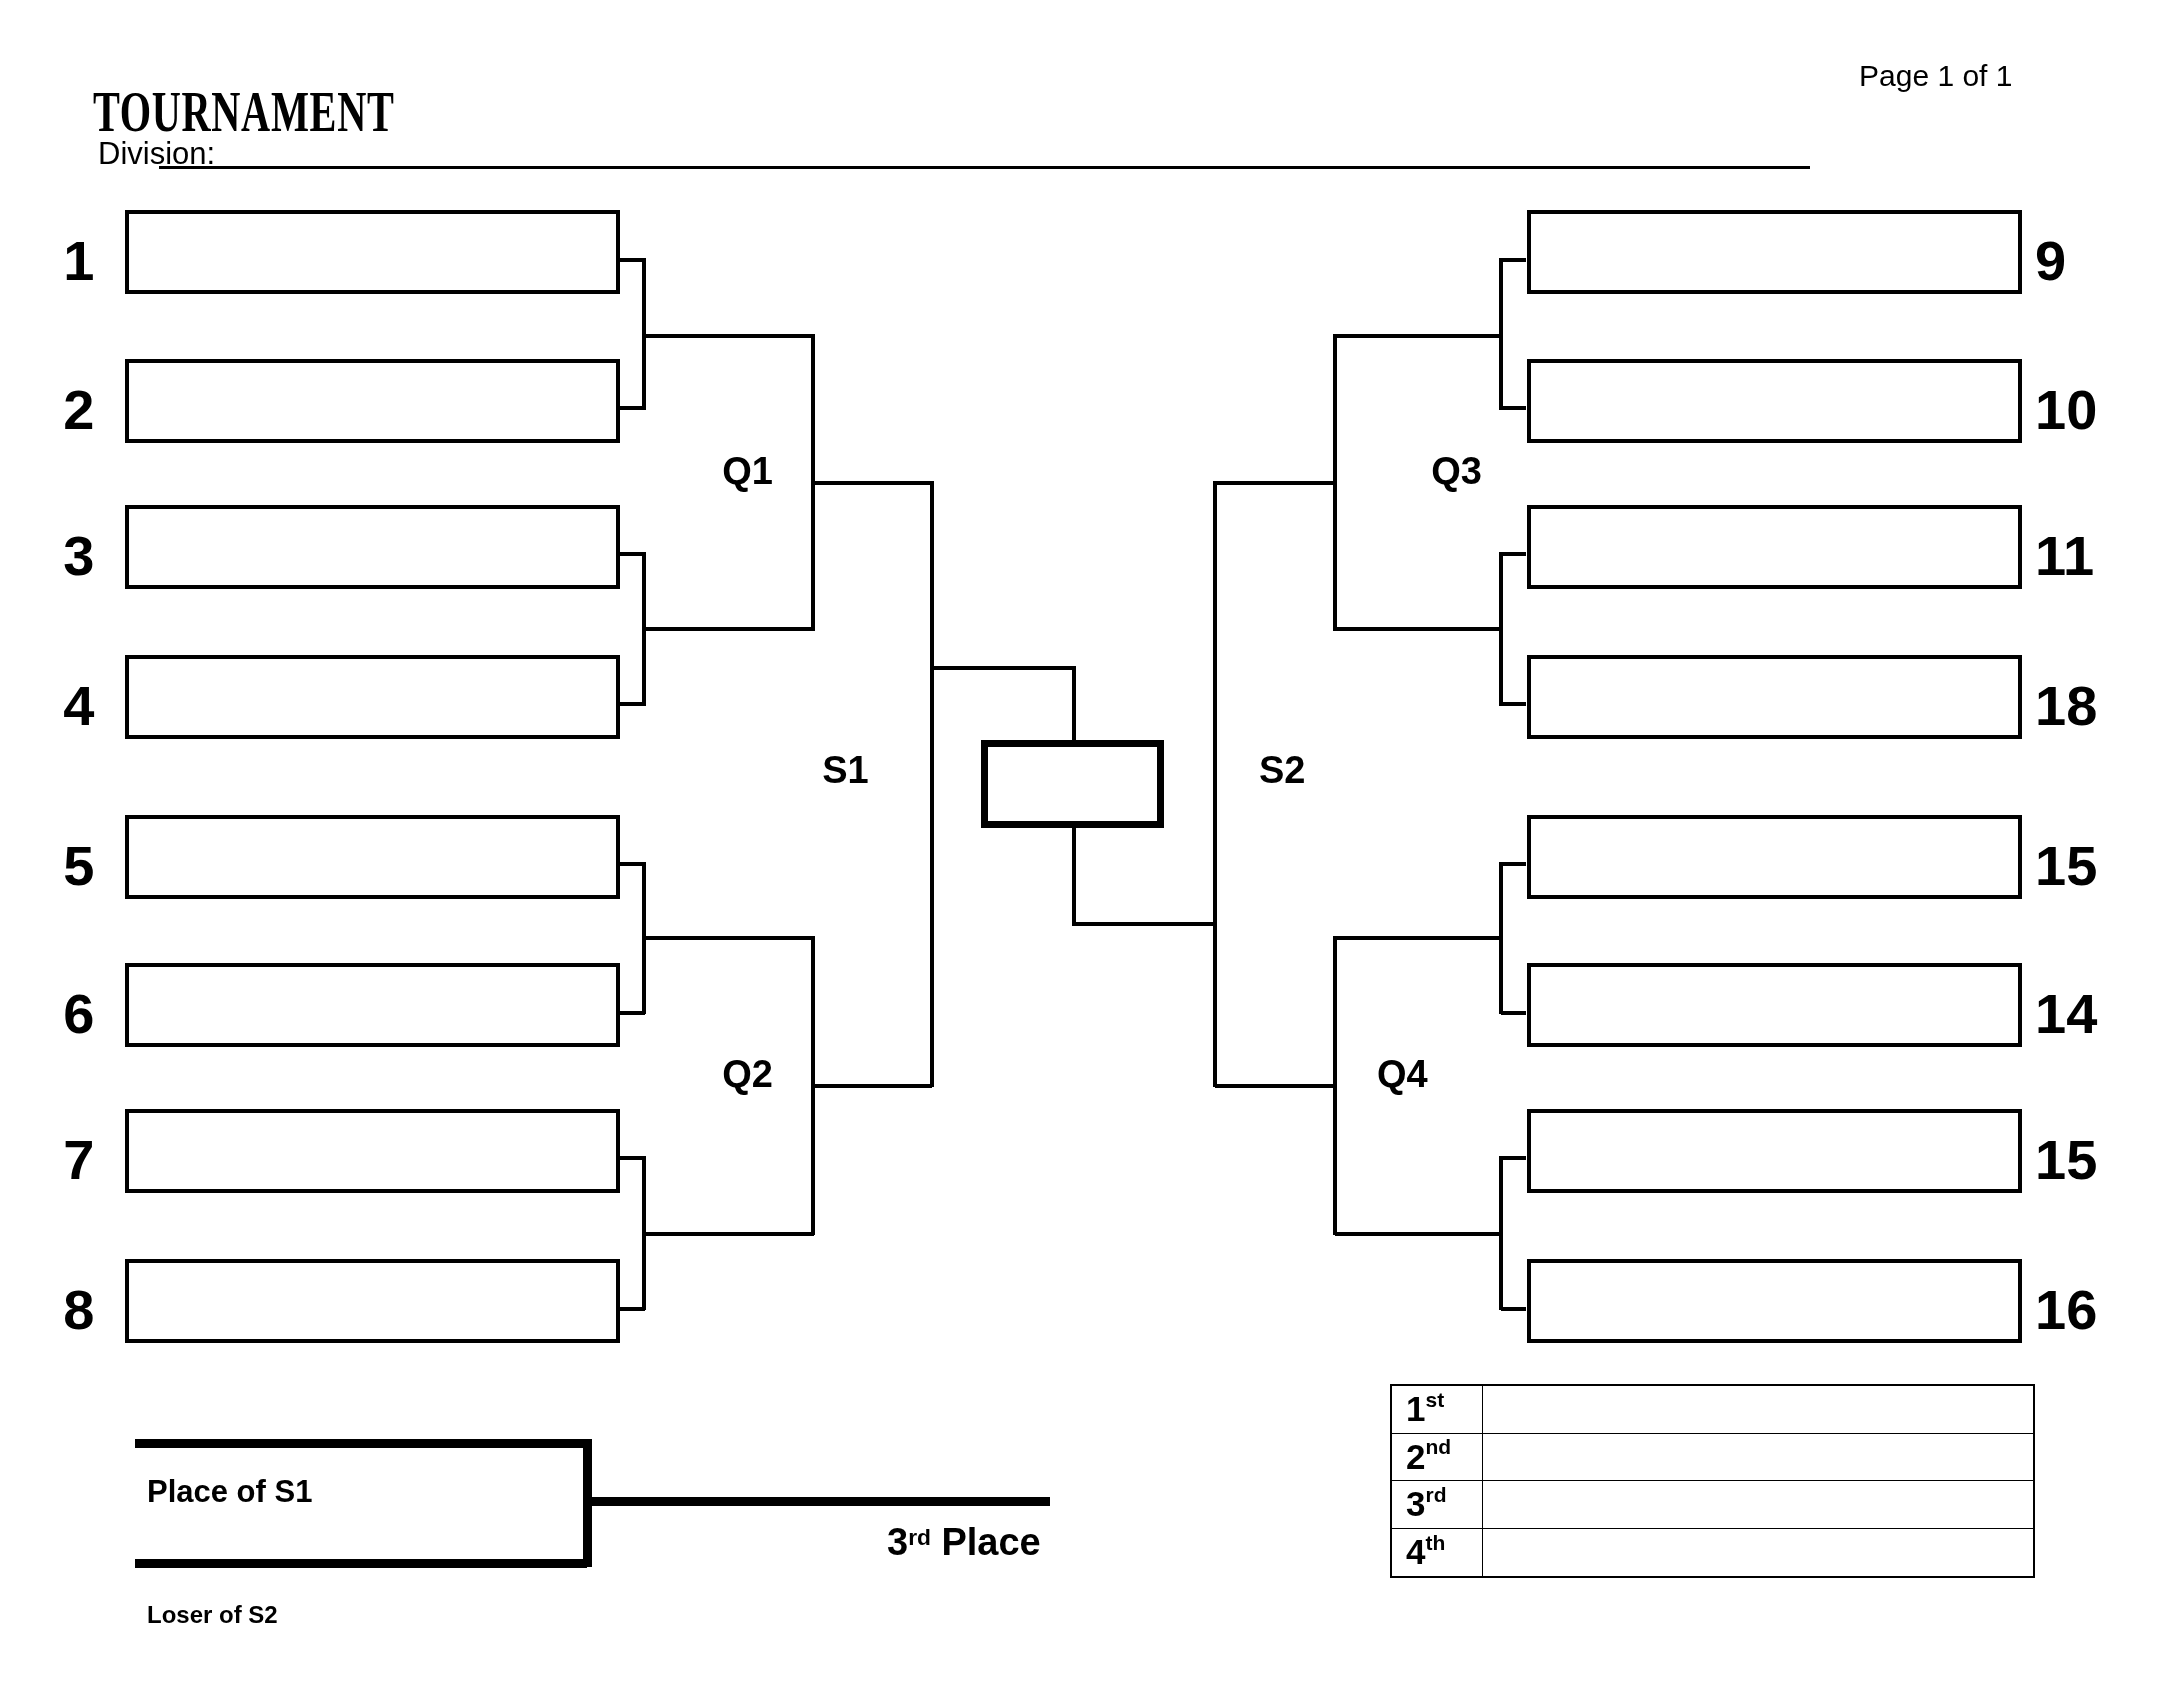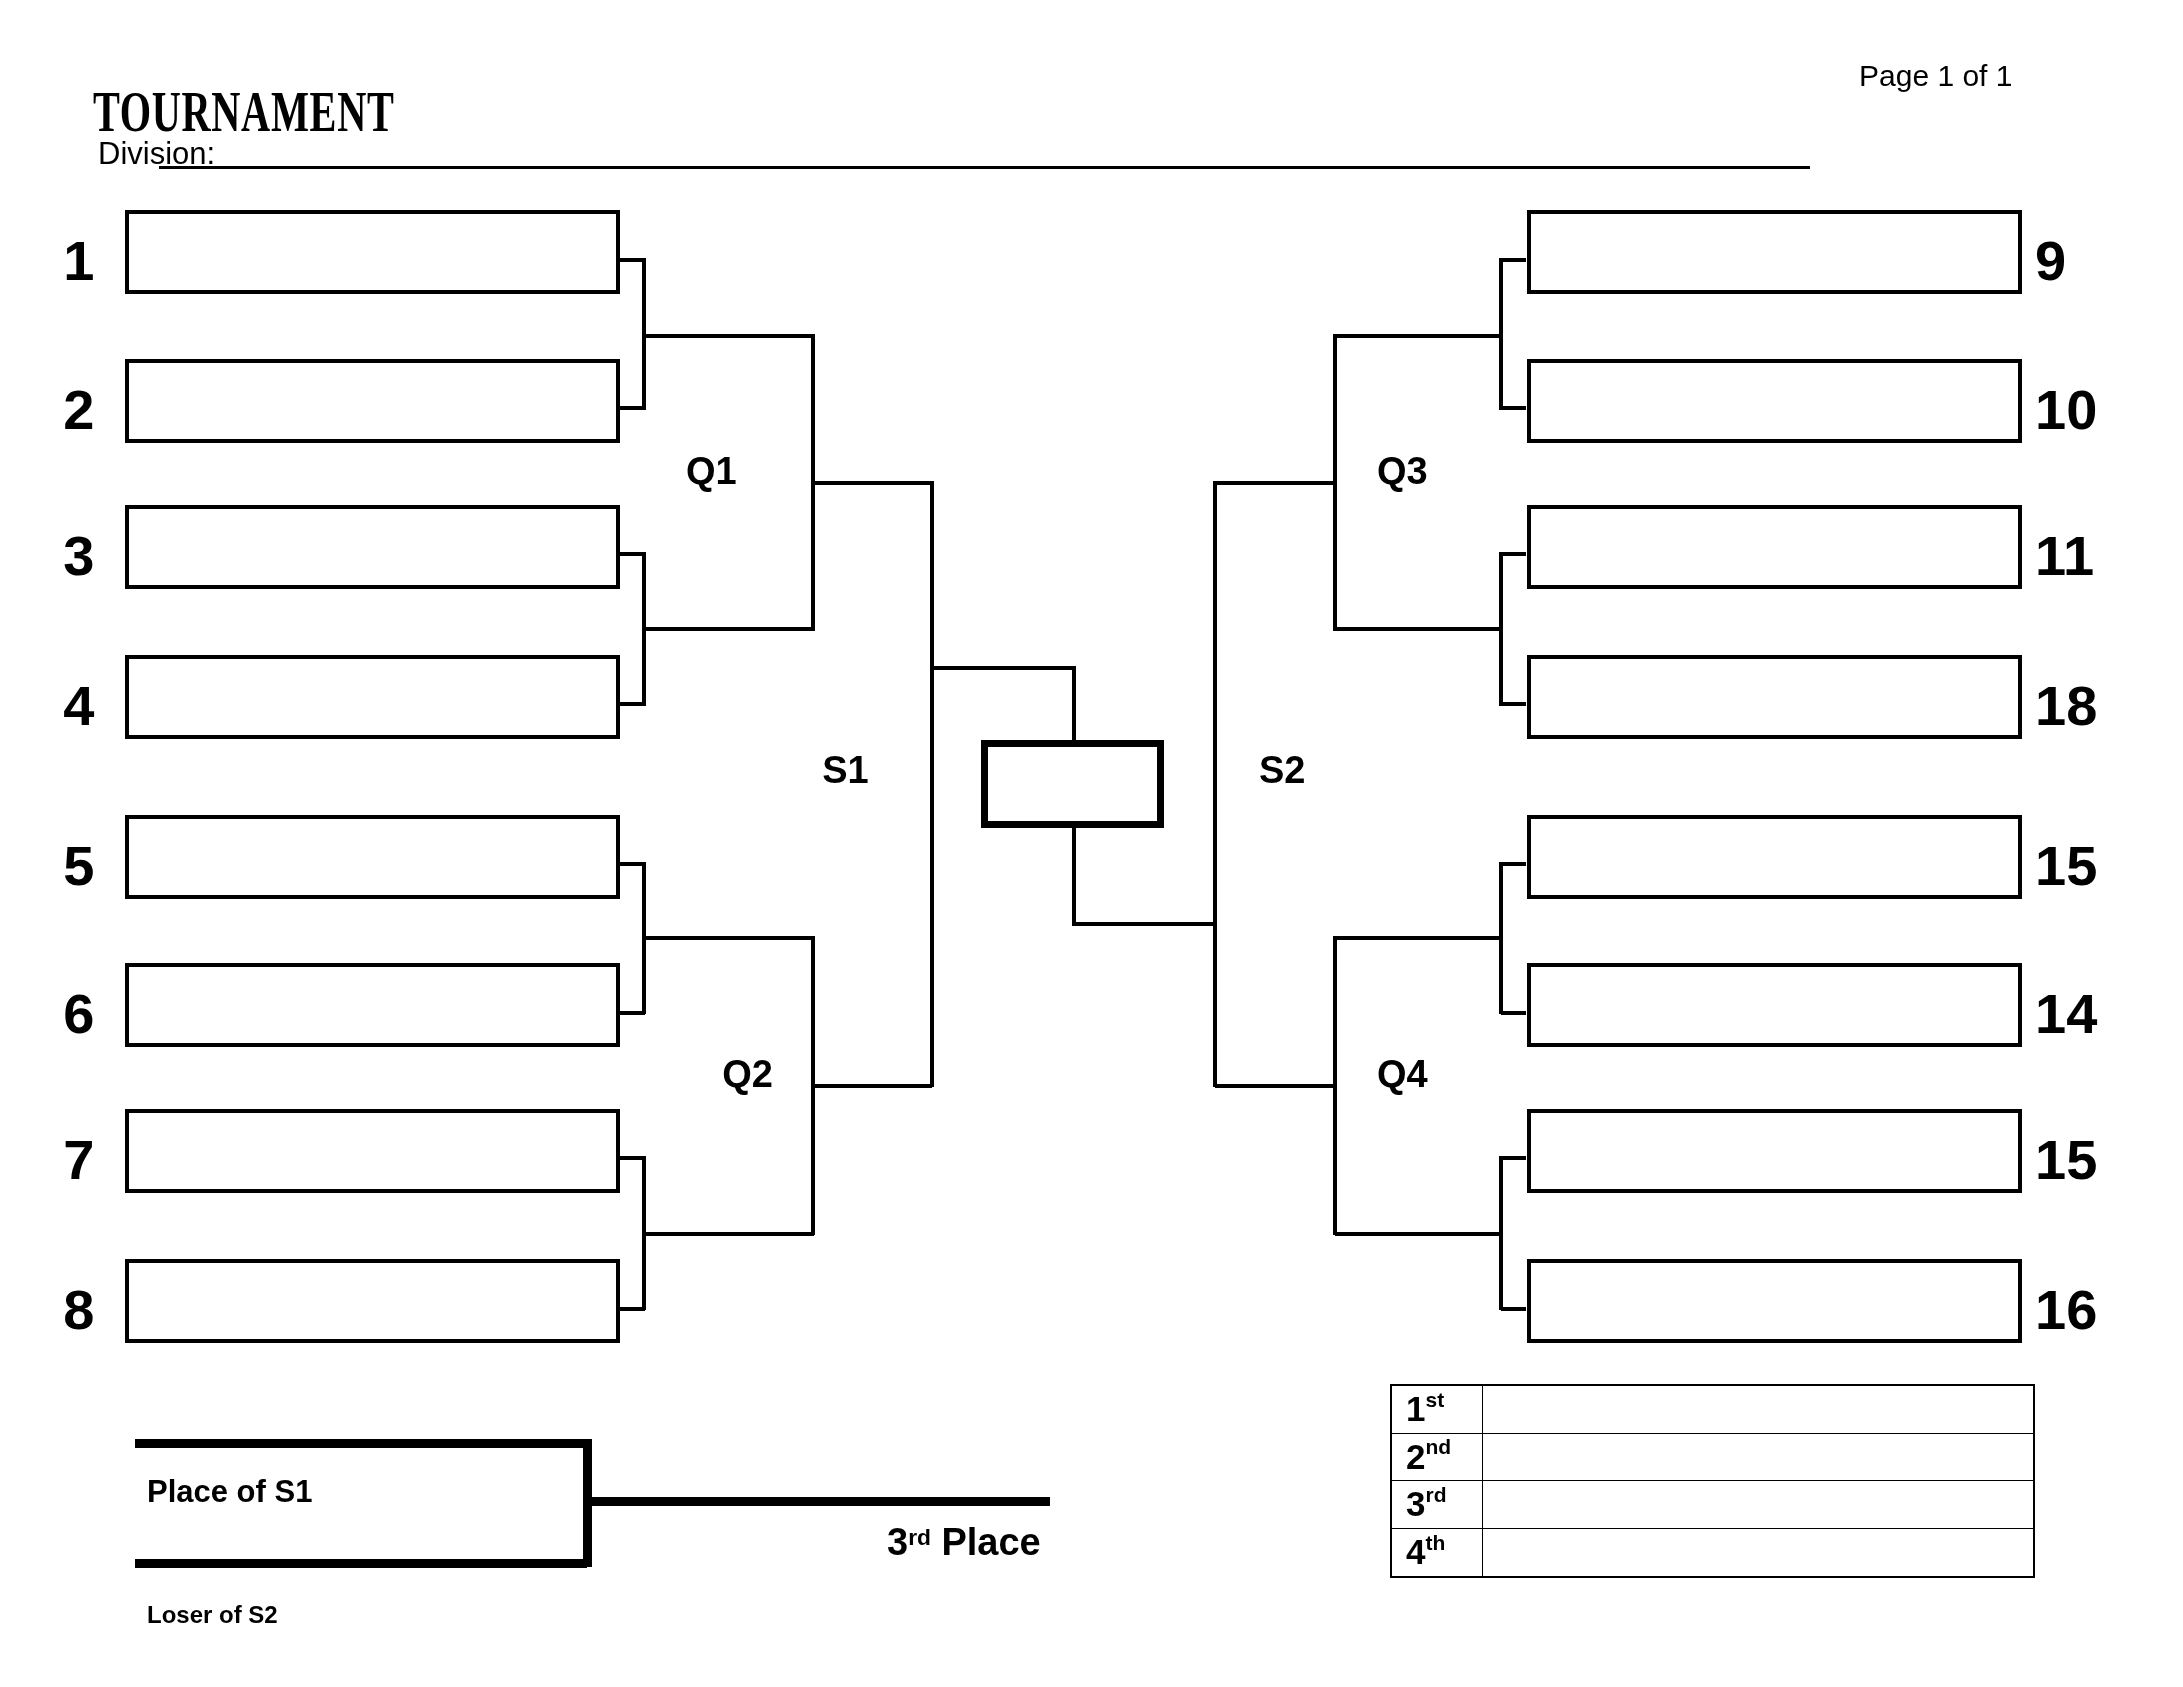--- a/index.html
+++ b/index.html
@@ -61,23 +61,23 @@
   #fc1{left:932px;top:666px;width:143px;height:3.5px}
   #fc2{left:1072px;top:666px;width:3.5px;height:78px}
   #fc3{left:1072px;top:825px;width:3.5px;height:101px}
   #fc4{left:1072px;top:922px;width:145px;height:3.5px}
   
   #finalbox{position:absolute;left:981px;top:740px;width:183px;height:88px;
             border:7px solid #000;background:#fff;box-sizing:border-box;}
 
   
   .rlab{position:absolute;font-weight:700;font-size:38px;}
-  #q1lab{left:686px;top:450px;width:87px;}
+  #q1lab{left:686px;top:450px;width:87px;text-align:right}
   #q2lab{left:686px;top:1053px;width:87px;text-align:right}
-  #q3lab{left:1377px;top:450px;width:105px;text-align:left}
+  #q3lab{left:1377px;top:450px;width:105px;text-align:right}
   #q4lab{left:1377px;top:1053px;width:105px;text-align:left}
   #s1lab{left:802px;top:749px;width:87px;text-align:center}
   #s2lab{left:1259px;top:749px;width:105px;text-align:left}
 
   
   .thick{position:absolute;background:#000;}
   #ctop{left:135px;top:1439px;width:452px;height:8.7px}
   #cbot{left:135px;top:1559px;width:452px;height:8.7px}
   #cv{left:583px;top:1439px;width:8.7px;height:128px}
   #cout{left:589px;top:1497px;width:461px;height:8.7px}

